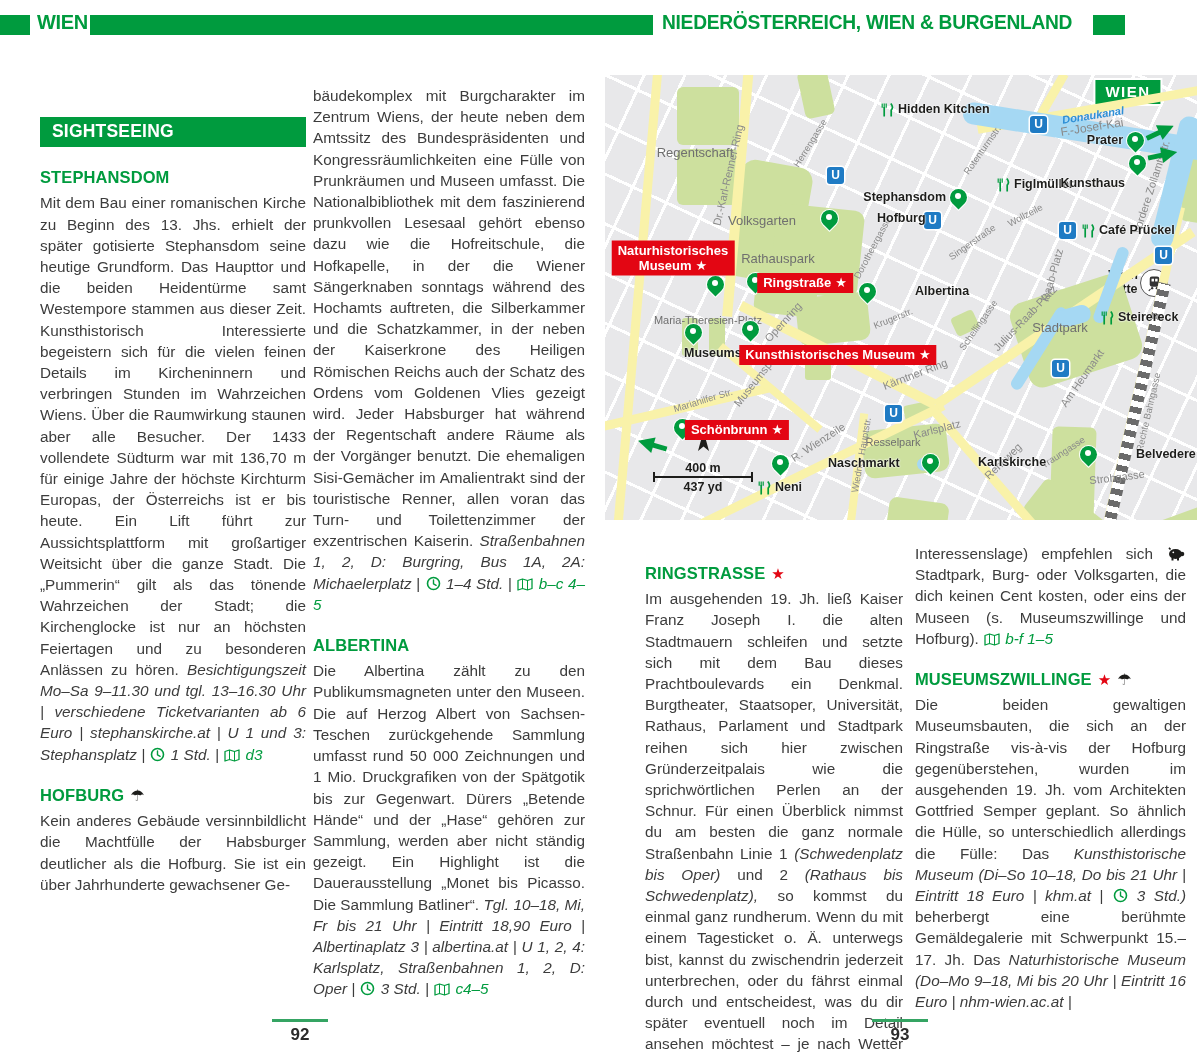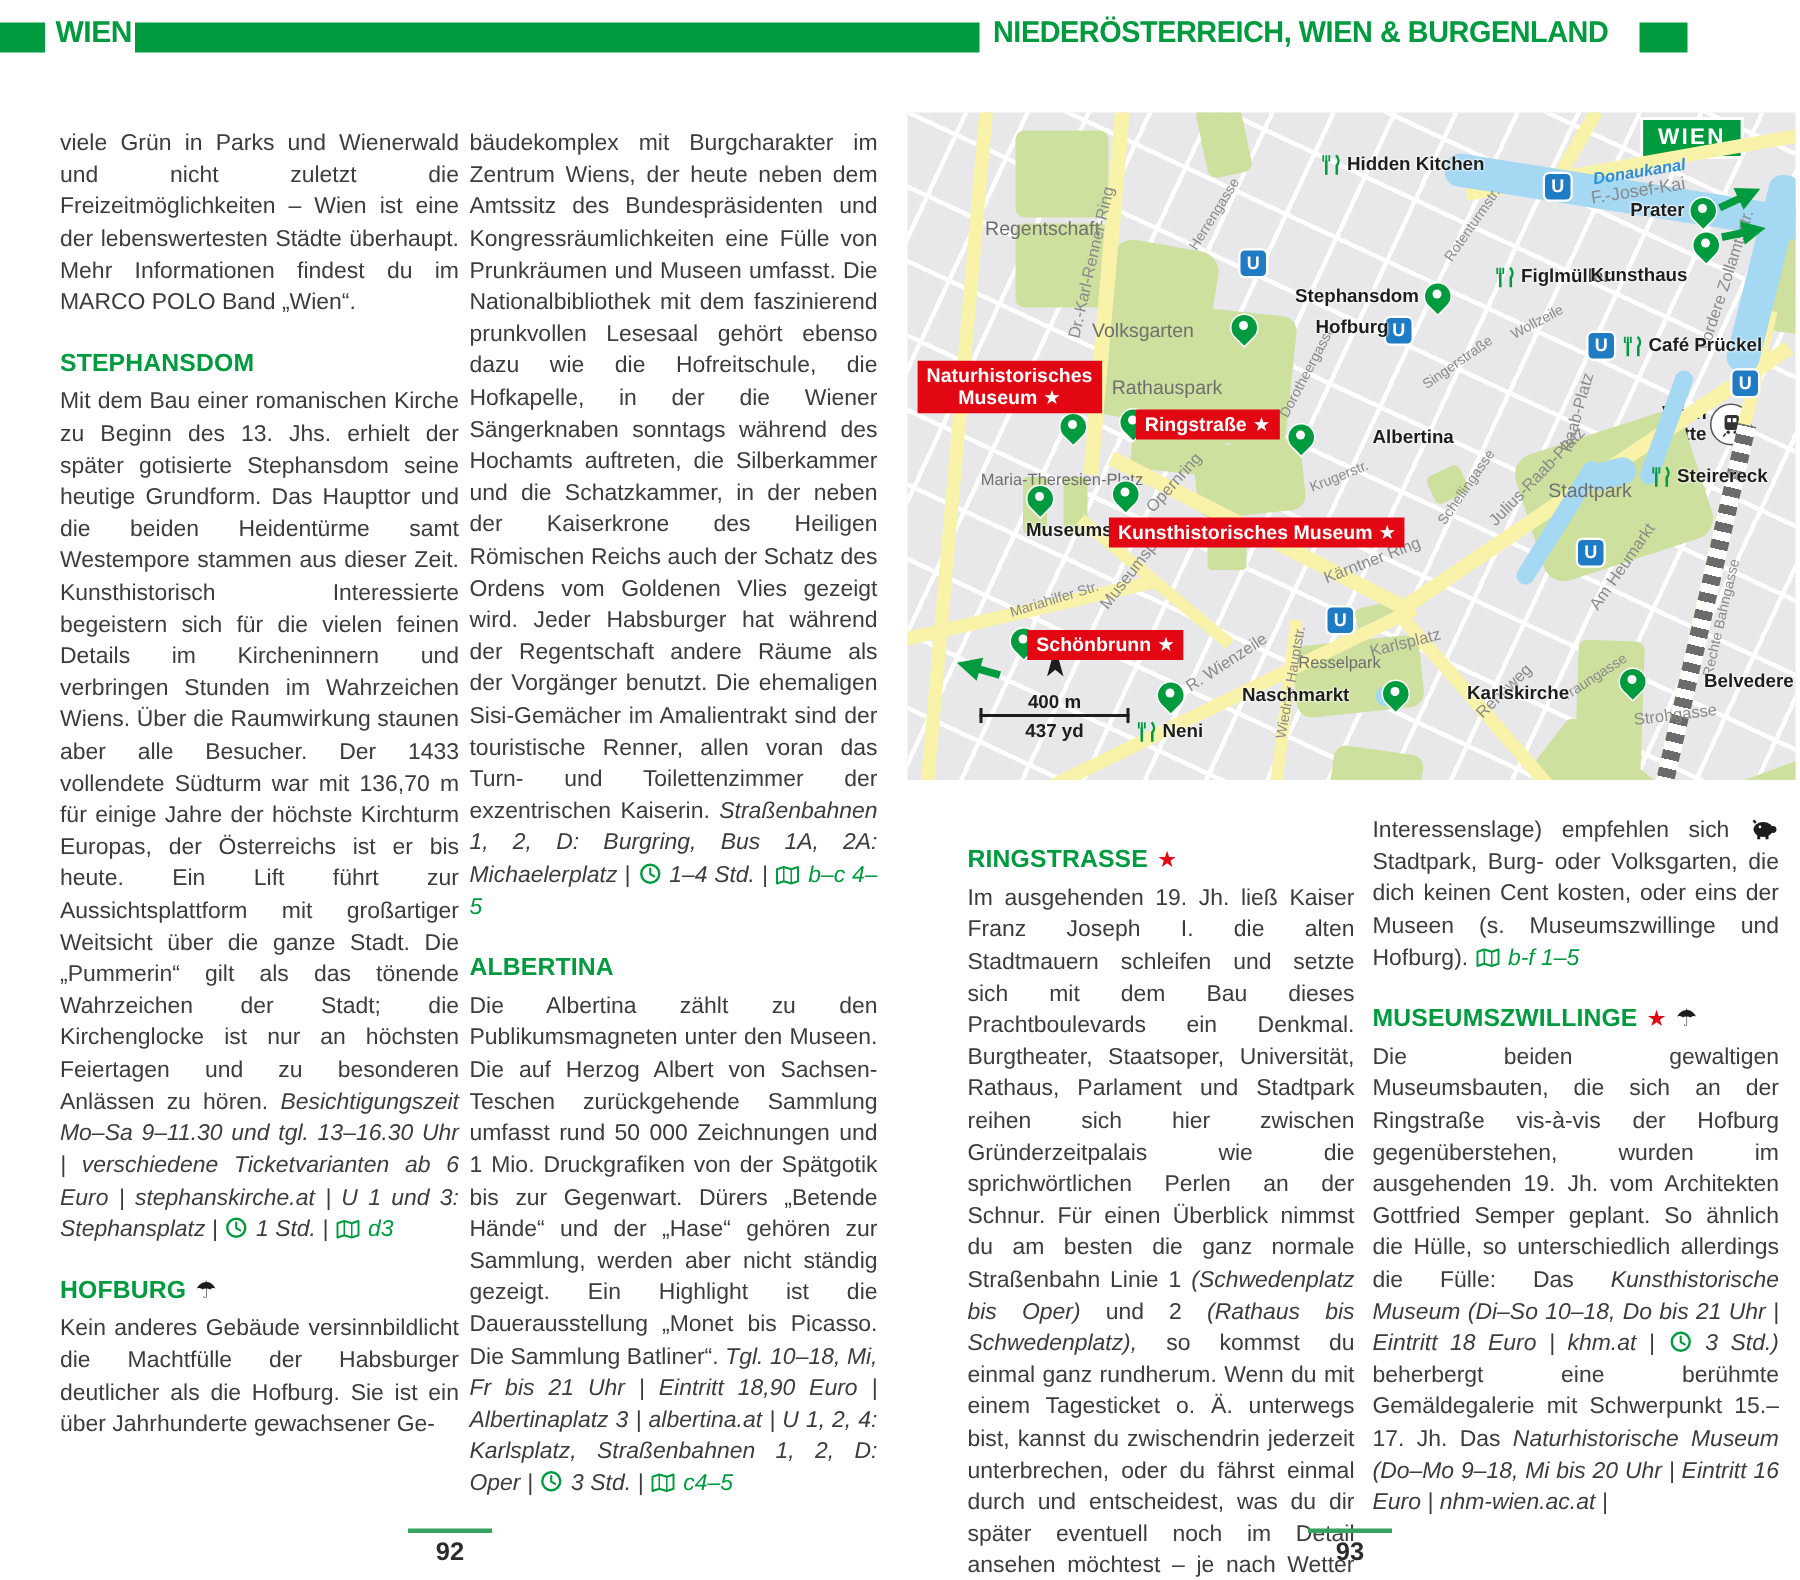--- a/index.html
+++ b/index.html
@@ -84,21 +84,21 @@
 
 <div>
   <div class="hbar" id="hblock-l"></div>
   <div class="htext" id="htext-left">WIEN</div>
   <div class="hbar" id="hbar-mid"></div>
   <div class="htext" id="htext-right">NIEDERÖSTERREICH, WIEN &amp; BURGENLAND</div>
   <div class="hbar" id="hblock-r"></div>
 </div>
 
 <div class="col" id="col0">
-    <p><span>viele Grün in Parks und Wienerwald und nicht zuletzt die Freizeitmöglichkeiten – Wien ist eine der lebenswertesten Städte überhaupt. Mehr Informationen findest du im MARCO POLO Band „Wien“.</span></p>
+    <div class="section-box">SIGHTSEEING</div>
     <h3 class="ah"><span>STEPHANSDOM</span></h3>
     <p><span>Mit dem Bau einer romanischen Kirche zu Beginn des 13. Jhs. erhielt der später gotisierte Stephansdom seine heutige Grundform. Das Haupttor und die beiden Heidentürme samt Westempore stammen aus dieser Zeit. Kunsthistorisch Interessierte begeistern sich für die vielen feinen Details im Kircheninnern und verbringen Stunden im Wahrzeichen Wiens. Über die Raumwirkung staunen aber alle Besucher. Der 1433 vollendete Südturm war mit 136,70 m für einige Jahre der höchste Kirchturm Europas, der Österreichs ist er bis heute. Ein Lift führt zur Aussichtsplattform mit großartiger Weitsicht über die ganze Stadt. Die „Pummerin“ gilt als das tönende Wahrzeichen der Stadt; die Kirchenglocke ist nur an höchsten Feiertagen und zu besonderen Anlässen zu hören. </span><span class="it">Besichtigungszeit Mo–Sa 9–11.30 und tgl. 13–16.30 Uhr | verschiedene Ticketvarianten ab 6 Euro | stephanskirche.at | U 1 und 3: Stephansplatz | </span><span class="inl ic-clock"><svg width="15" height="15" viewBox="0 0 15 15">
           <circle cx="7.5" cy="7.5" r="6" fill="none" stroke="#009b3e" stroke-width="1.6"></circle>
           <path d="M7.5 4v3.8l2.6 1.5" fill="none" stroke="#009b3e" stroke-width="1.4" stroke-linecap="round"></path>
         </svg></span><span class="it"> 1 Std. | </span><span class="inl ic-map"><svg width="16" height="13" viewBox="0 0 16 13">
           <path d="M1 2.5 L5.5 1 L10.5 2.5 L15 1 V10.5 L10.5 12 L5.5 10.5 L1 12 Z" fill="none" stroke="#009b3e" stroke-width="1.3" stroke-linejoin="round"></path>
           <path d="M5.5 1V10.5 M10.5 2.5V12" stroke="#009b3e" stroke-width="1" fill="none"></path>
         </svg></span><span class="gi"> d3</span></p>
     <h3 class="ah"><span>HOFBURG</span><span class="humb">☂</span></h3>
     <p><span>Kein anderes Gebäude versinnbildlicht die Machtfülle der Habsburger deutlicher als die Hofburg. Sie ist ein über Jahrhunderte gewachsener Ge-</span></p>

